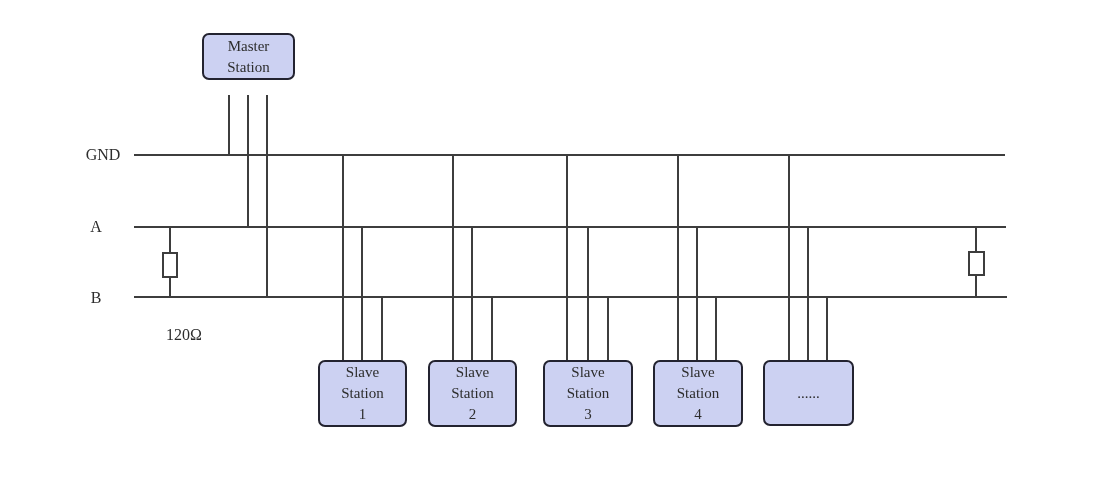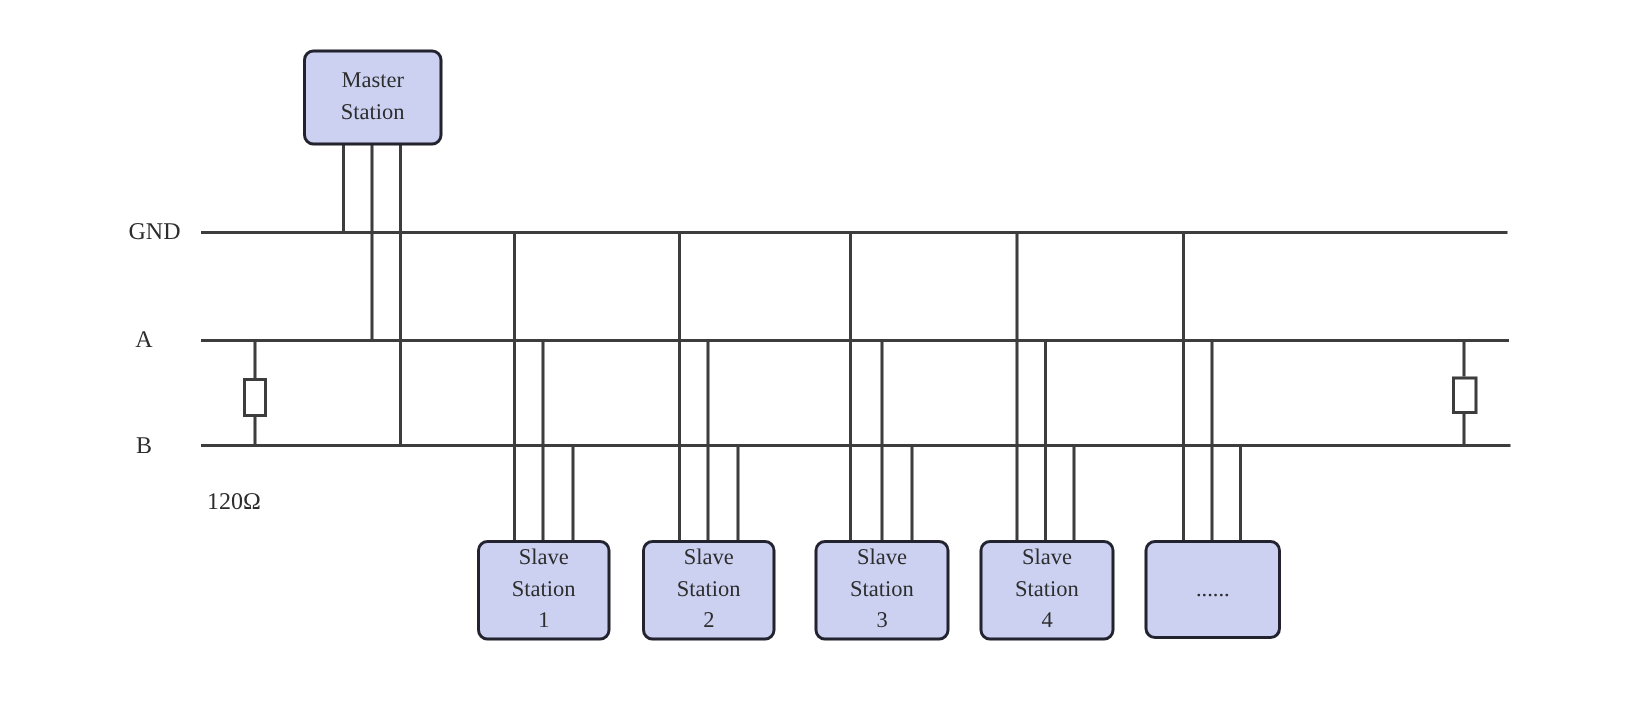--- a/index.html
+++ b/index.html
@@ -64,27 +64,27 @@
 
 <div class="canvas">
 
   <div class="hline" style="left:134px; top:154px; width:871px;"></div>
   <div class="hline" style="left:134px; top:226px; width:872px;"></div>
   <div class="hline" style="left:134px; top:296px; width:873px;"></div>
 
   <div class="bus-label" style="left:77px; top:147px; width:52px;">GND</div>
   <div class="bus-label" style="left:84px; top:219px; width:24px;">A</div>
   <div class="bus-label" style="left:84px; top:290px; width:24px;">B</div>
-  <div class="bus-label" style="left:130px; top:327px; width:52px;text-align:center;">120Ω</div>
+  <div class="bus-label" style="left:158px; top:327px; width:52px;text-align:center;">120Ω</div>
 
   <div class="vline" style="left:228px; top:95px; height:60px;"></div>
   <div class="vline" style="left:247px; top:95px; height:132px;"></div>
   <div class="vline" style="left:266px; top:95px; height:202px;"></div>
 
-  <div class="node-box" style="left:202px; top:33px; width:93px; height:64px;">
+  <div class="node-box" style="left:202px; top:33px; width:93px; height:47px;">
     <div class="bline">Master</div>
     <div class="bline">Station</div>
   </div>
 
   <div class="vline" style="left:169px; top:227px; height:70px;"></div>
   <div class="resistor-rect" style="left:162px; top:252px; width:16px; height:26px;"></div>
 
   <div class="vline" style="left:975px; top:227px; height:70px;"></div>
   <div class="resistor-rect" style="left:968px; top:251px; width:17px; height:25px;"></div>
 

